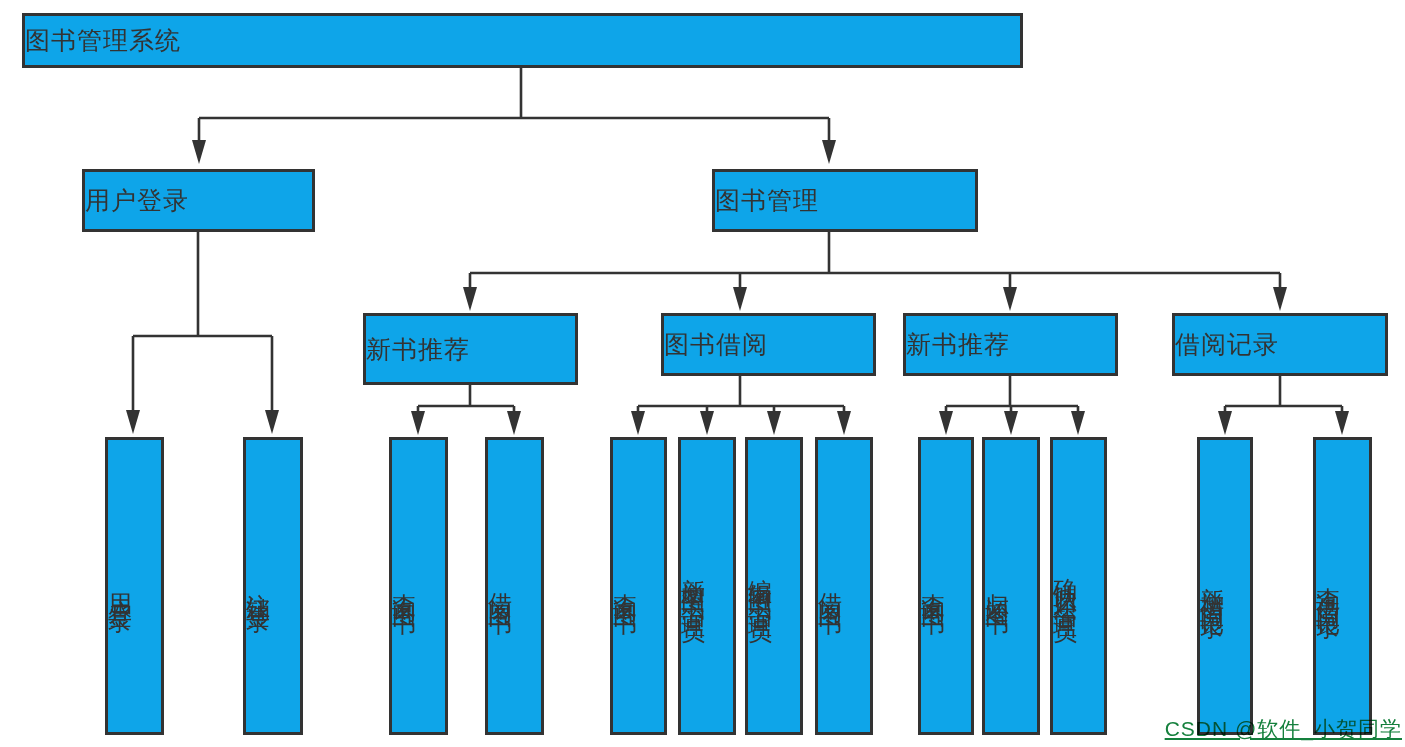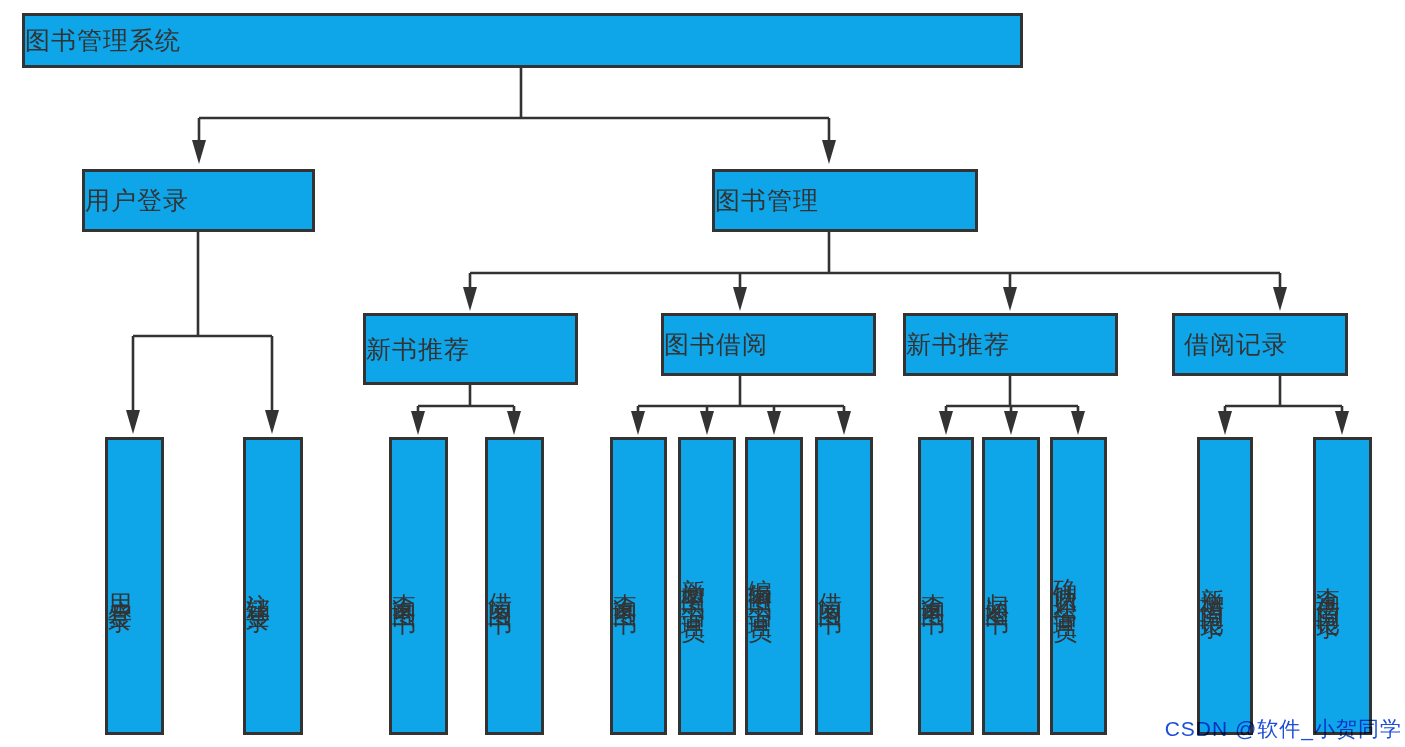--- a/index.html
+++ b/index.html
@@ -47,25 +47,26 @@
     letter-spacing: 6px;
     line-height: 1;
     color: #333333;
     white-space: nowrap;
   }
   .watermark {
     position: absolute;
     right: 3px;
     bottom: 4px;
     font-size: 21px;
-    color: #1d4ed8;
+    color: #15803d;
     letter-spacing: 1px;
     white-space: nowrap;
     mix-blend-mode: multiply;
     z-index: 10;
+    text-decoration: underline;
   }
 </style>
 </head>
 <body>
 
 <div class="stage">
 
   <svg class="wires" viewBox="0 0 1405 747" aria-hidden="true">
     <path class="wire" d="
       M521 68 V118 M199 118 H829 M199 118 V142 M829 118 V142
@@ -111,21 +112,21 @@
 
   <div class="box" style="left:363px; top:313px; width:215px; height:72px;">
     <span class="hlabel">新书推荐</span>
   </div>
   <div class="box" style="left:633px; top:313px; width:215px; height:63px;margin-left:28px;">
     <span class="hlabel">图书借阅</span>
   </div>
   <div class="box" style="left:903px; top:313px; width:215px; height:63px;">
     <span class="hlabel">新书推荐</span>
   </div>
-  <div class="box" style="left:1172px; top:313px; width:176px; height:63px;padding-left:9px;">
+  <div class="box" style="left:1172px; top:313px; width:216px; height:63px;">
     <span class="hlabel">借阅记录</span>
   </div>
 
   <div class="box" style="left:105px; top:437px; width:59px; height:298px;">
     <span class="vlabel">用户登录</span>
   </div>
   <div class="box" style="left:243px; top:437px; width:60px; height:298px;">
     <span class="vlabel">注销登录</span>
   </div>
 

